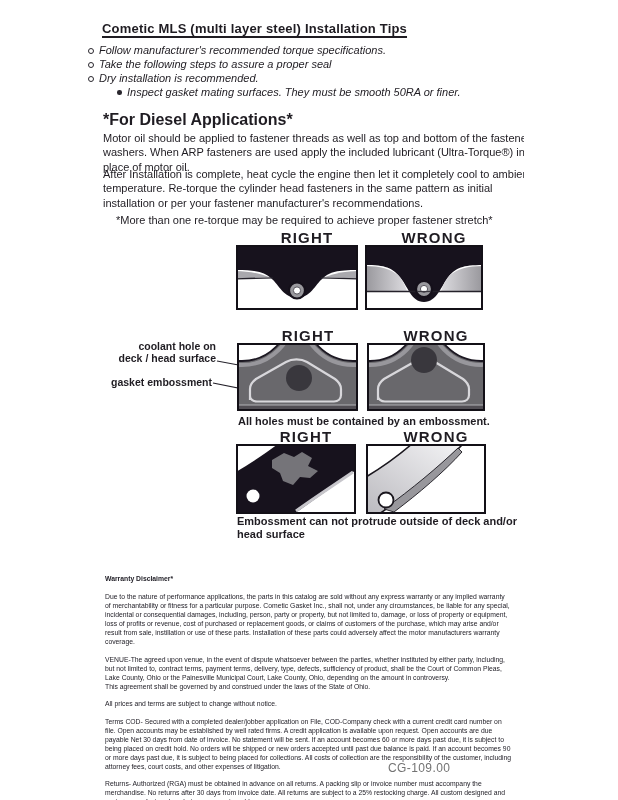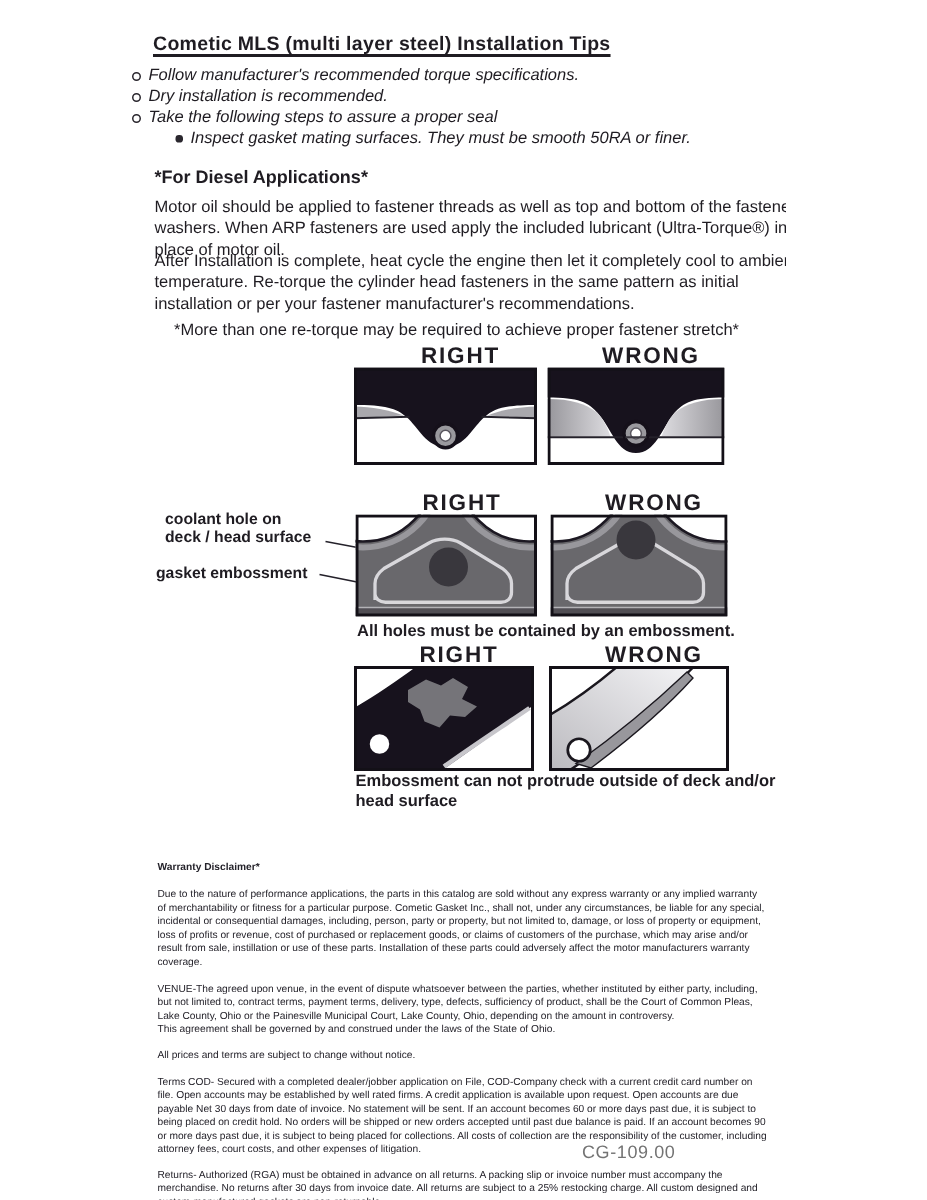--- a/index.html
+++ b/index.html
@@ -13,46 +13,46 @@
     text-decoration:underline;text-underline-offset:3px;text-decoration-thickness:1.5px;
     letter-spacing:.2px;
   }
   .bullets{left:88px;top:43px;width:470px;font-size:11px;line-height:14px;font-style:italic;}
   .li1{position:relative;padding-left:11px;}
   .li1::before{content:"";position:absolute;left:0;top:4.5px;width:4px;height:4px;
     border:1px solid #2a272e;border-radius:50%;}
   .li2{position:relative;margin-left:29px;padding-left:10px;}
   .li2::before{content:"";position:absolute;left:0;top:5px;width:4.5px;height:4.5px;
     background:#2a272e;border-radius:50%;}
-  .h2{left:103px;top:111px;font-size:12px;font-weight:bold;}
+  .h2{left:103px;top:111px;font-size:16px;font-weight:bold;}
   .body-p{width:438px;font-size:11px;line-height:14.3px;}
   .p1{left:103px;top:131px;}
   .p2{left:103px;top:167px;}
   .note{left:116px;top:214px;font-size:11px;}
   .rw-label{font-size:15px;font-weight:bold;letter-spacing:1.2px;transform:translateX(-50%);padding-left:20px;}
   .dbox{display:block;}
   .caption{font-size:11px;font-weight:bold;line-height:13px;}
-  .ann{font-size:10.5px;font-weight:bold;line-height:11.5px;}
+  .ann{font-size:10.5px;font-weight:bold;line-height:11.5px;text-align:right;}
   .legal{left:105px;top:574px;width:407px;font-size:6.8px;line-height:9px;color:#24222a;}
   .legal p{margin:0 0 8.5px 0;}
   .legal p.tight{margin-bottom:0;}
   .legal .lh{font-weight:bold;margin-bottom:9px;}
   .code{left:388px;top:761px;font-size:12px;letter-spacing:.4px;color:#737373;}
 </style>
 </head>
 <body>
 
 <div class="page">
 
   <div class="abs title">Cometic MLS (multi layer steel) Installation Tips</div>
 
   <div class="abs bullets">
     <div class="li1">Follow manufacturer's recommended torque specifications.</div>
+    <div class="li1">Take the following steps to assure a proper seal</div>
     <div class="li1">Dry installation is recommended.</div>
-    <div class="li1">Take the following steps to assure a proper seal</div>
     <div class="li2">Inspect gasket mating surfaces.  They must be smooth 50RA or finer.</div>
   </div>
 
   <div class="abs h2">*For Diesel Applications*</div>
   <div class="abs body-p p1">Motor oil should be applied to fastener threads as well as top and bottom of the fastener washers. When ARP fasteners are used apply the included lubricant (Ultra-Torque®) in place of motor oil.</div>
   <div class="abs body-p p2">After Installation is complete, heat cycle the engine then let it completely cool to ambient temperature. Re-torque the cylinder head fasteners in the same pattern as initial installation or per your fastener manufacturer's recommendations.</div>
   <div class="abs note">*More than one re-torque may be required to achieve proper fastener stretch*</div>
 
   <div class="abs rw-label" style="left:297px;top:229px;">RIGHT</div>
   <div class="abs rw-label" style="left:424px;top:229px;">WRONG</div>

